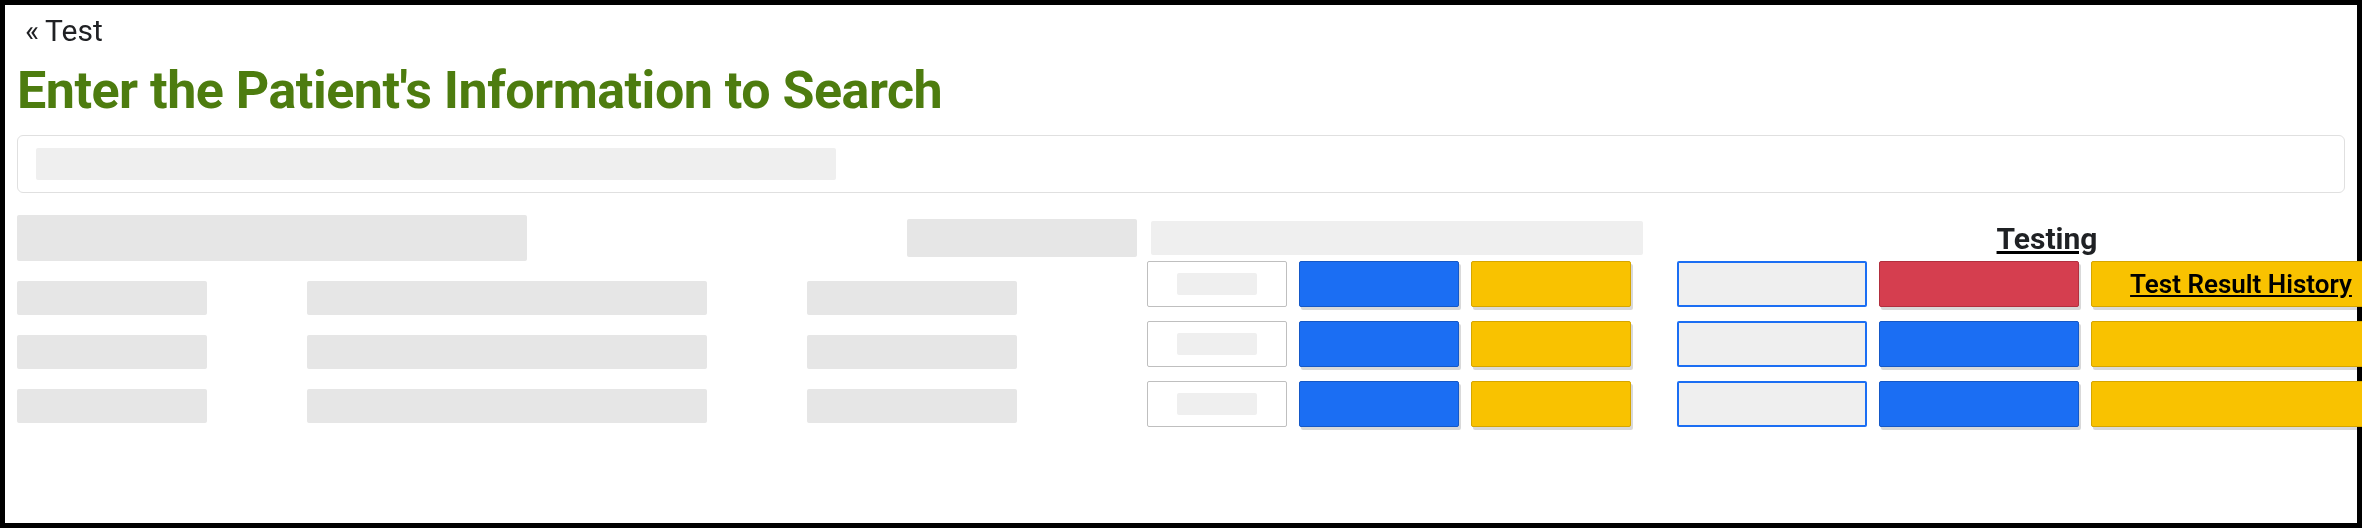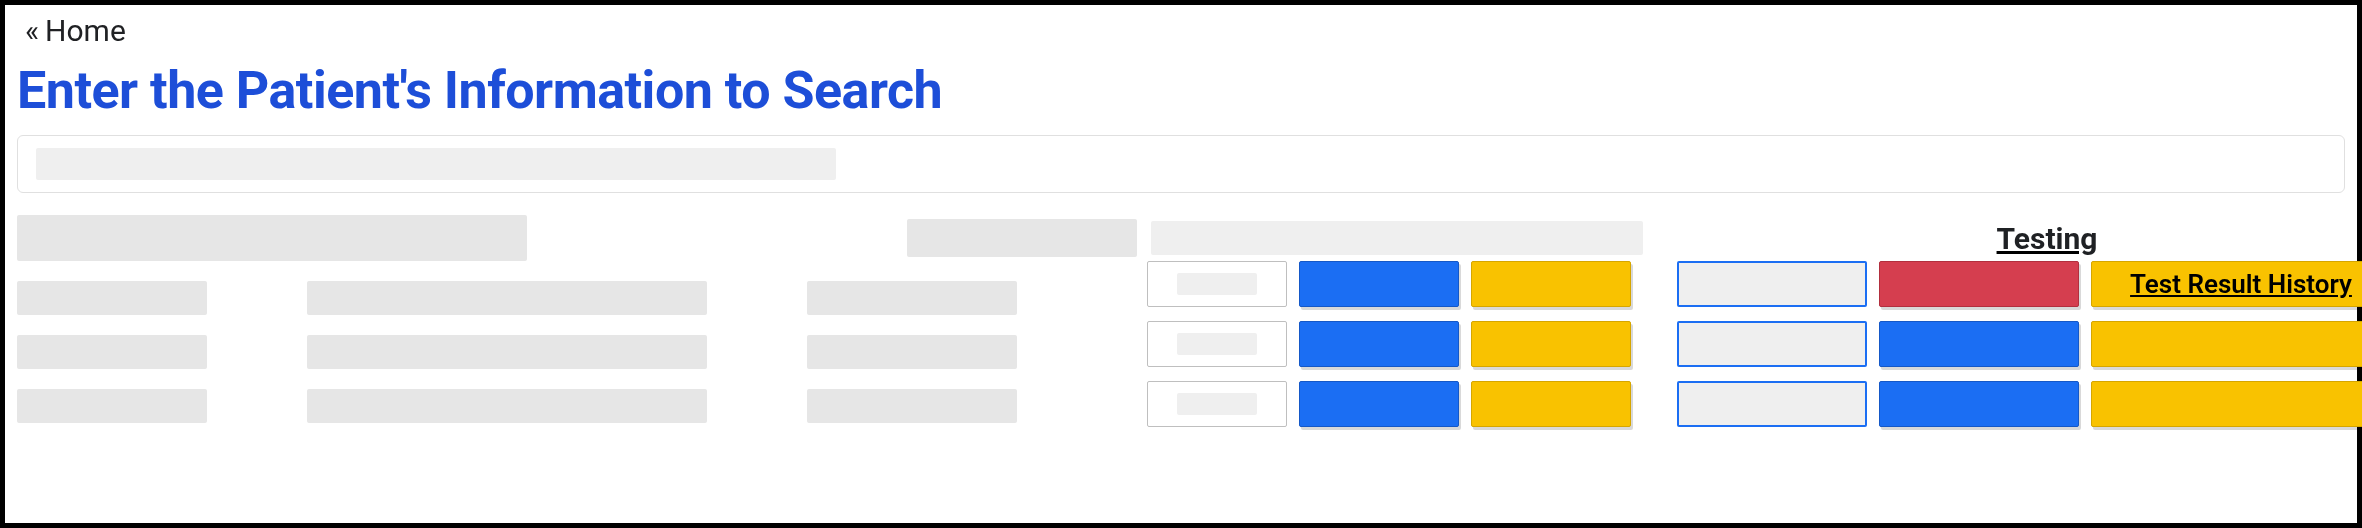--- a/index.html
+++ b/index.html
@@ -25,21 +25,21 @@
     margin-bottom: 12px;
     padding-left: 8px;
   }
   .breadcrumb .chevrons {
     font-size: 30px;
     line-height: 1;
   }
   h1.page-title {
     font-size: 52px;
     font-weight: 700;
-    color: #1d4ed8;
+    color: #4d7c0f;
     margin: 4px 0 14px 0;
     letter-spacing: -0.5px;
   }
   .search-bar {
     width: 100%;
     border: 1px solid #e0e0e0;
     border-radius: 6px;
     padding: 12px 18px;
     display: flex;
     align-items: center;
@@ -159,21 +159,21 @@
   .group-b .btn-gold { width: 300px; }
 
 </style>
 </head>
 <body>
 
 <div class="frame">
 
   <div class="breadcrumb">
     <span class="chevrons">«</span>
-    <span>Home</span>
+    <span>Test</span>
   </div>
 
   <h1 class="page-title">Enter the Patient's Information to Search</h1>
 
   <div class="search-bar">
     <div class="placeholder-skeleton"></div>
   </div>
 
   <div class="columns">
 

